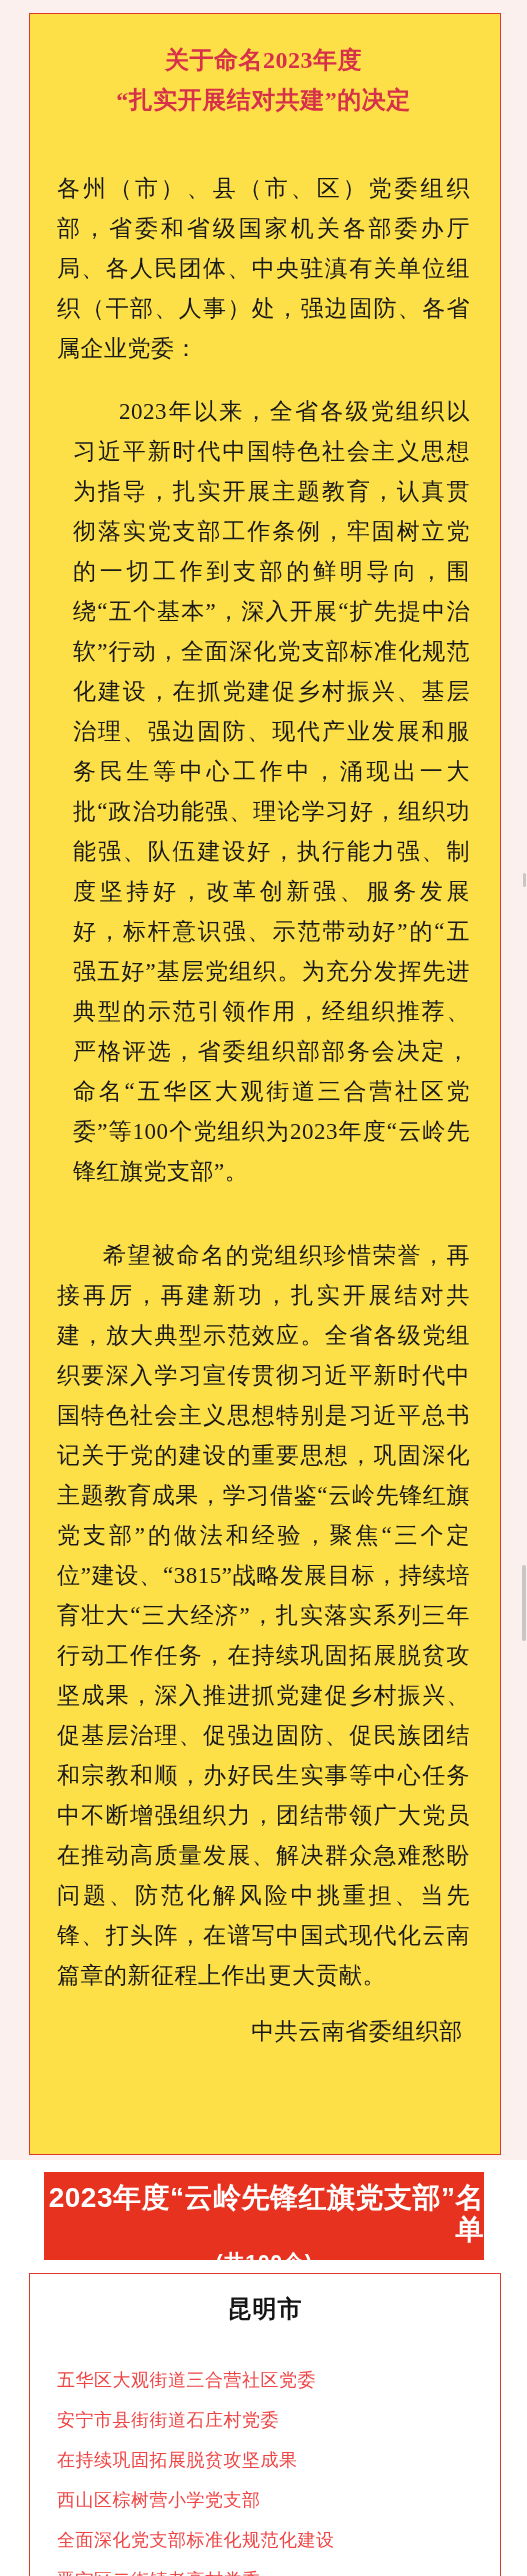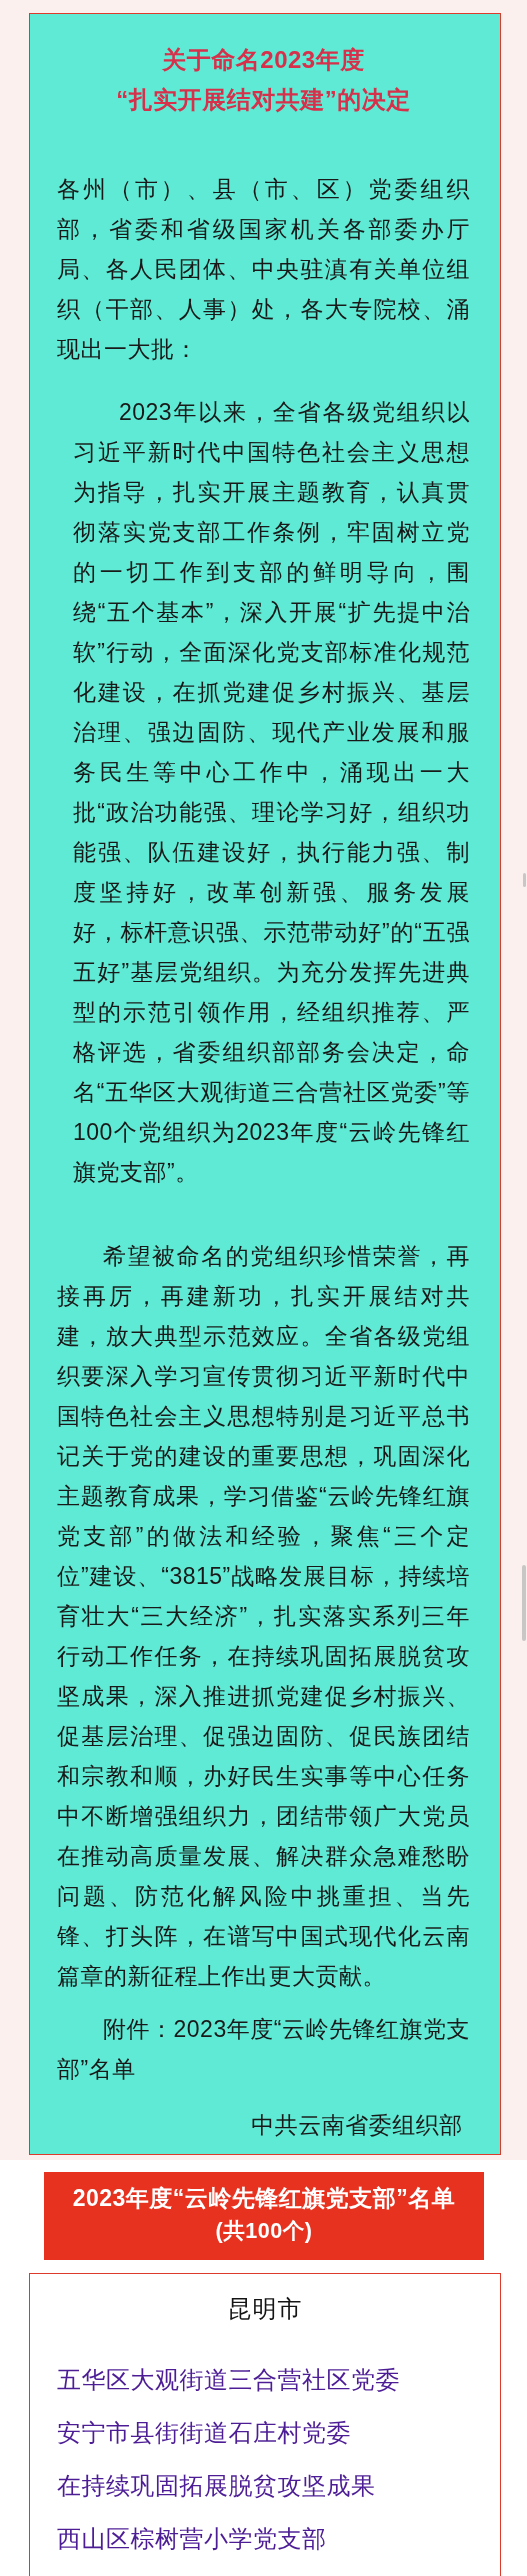--- a/index.html
+++ b/index.html
@@ -18,21 +18,22 @@
     height:588px;
     background:#ffffff;
   }
   .doc-box{
     position:absolute;
     left:29px; top:13px;
     width:472px;
     height:2142px;
     border:1.5px solid #dd3a2b;
     box-sizing:border-box;
-    background:#5eead4;
+    background:#fde047;
+    font-family:Liberation Serif, serif;
   }
   .doc-inner{
     padding:26px 30px 0 27px;
     color:#191919;
   }
   .doc-title{
     text-align:center;
     color:#d7304a;
     font-weight:bold;
     font-size:24px;
@@ -70,23 +71,24 @@
     left:44px; top:2172px;
     width:440px;
     height:88px;
     background:#e73220;
     color:#ffffff;
     font-weight:bold;
     text-align:center;
   }
   .banner-line1{
     padding-top:10.3px;
-    font-size:23px;
+    font-size:28px;
     line-height:32px;
     letter-spacing:0.5px;
+    text-align:right;
   }
   .banner-line2{
     font-size:21.6px;
     line-height:34px;
     letter-spacing:0.5px;
   }
   .name-card{
     position:absolute;
     left:29px; top:2273px;
     width:472px;
@@ -94,37 +96,36 @@
     border:1.5px solid #dd3a2b;
     border-bottom:none;
     box-sizing:border-box;
     background:#ffffff;
     overflow:hidden;
   }
   .region-header{
     margin-top:18.5px;
     text-align:center;
     font-size:24px;
-    font-weight:normal;
+    font-weight:bold;
     color:#141414;
     line-height:31px;
     letter-spacing:1px;
   }
   .branch-list{
     margin-top:36px;
     padding-left:27px;
     padding-right:15.5px;
   }
   .branch-item{
-    font-size:24px;
+    font-size:18px;
     line-height:40px;
-    color:#4c1d95;
+    color:#ef4444;
     letter-spacing:0.5px;
     white-space:nowrap;
-    margin-top:13px;
   }
   .scroll-thumb{
     position:absolute;
     background:#c9c7c6;
     border-radius:2.1px;
   }
   .thumb-long{ left:522px; top:1565px; width:3.6px; height:76px; }
   .thumb-short{ left:523px; top:873px; width:3.1px; height:14.4px; }
 </style>
 </head>
@@ -133,24 +134,23 @@
 <div class="page">
 
   <div class="white-section"></div>
 
   <div class="doc-box">
     <div class="doc-inner">
       <div class="doc-title">
         <div>关于命名2023年度</div>
         <div>“扎实开展结对共建”的决定</div>
       </div>
-      <div class="doc-body greeting">各州（市）、县（市、区）党委组织部，省委和省级国家机关各部委办厅局、各人民团体、中央驻滇有关单位组织（干部、人事）处，各大专院校、涌现出一大批：</div>
+      <div class="doc-body greeting">各州（市）、县（市、区）党委组织部，省委和省级国家机关各部委办厅局、各人民团体、中央驻滇有关单位组织（干部、人事）处，强边固防、各省属企业党委：</div>
       <div class="doc-body para">2023年以来，全省各级党组织以习近平新时代中国特色社会主义思想为指导，扎实开展主题教育，认真贯彻落实党支部工作条例，牢固树立党的一切工作到支部的鲜明导向，围绕“五个基本”，深入开展“扩先提中治软”行动，全面深化党支部标准化规范化建设，在抓党建促乡村振兴、基层治理、强边固防、现代产业发展和服务民生等中心工作中，涌现出一大批“政治功能强、理论学习好，组织功能强、队伍建设好，执行能力强、制度坚持好，改革创新强、服务发展好，标杆意识强、示范带动好”的“五强五好”基层党组织。为充分发挥先进典型的示范引领作用，经组织推荐、严格评选，省委组织部部务会决定，命名“五华区大观街道三合营社区党委”等100个党组织为2023年度“云岭先锋红旗党支部”。</div>
       <div class="doc-body para2">希望被命名的党组织珍惜荣誉，再接再厉，再建新功，扎实开展结对共建，放大典型示范效应。全省各级党组织要深入学习宣传贯彻习近平新时代中国特色社会主义思想特别是习近平总书记关于党的建设的重要思想，巩固深化主题教育成果，学习借鉴“云岭先锋红旗党支部”的做法和经验，聚焦“三个定位”建设、“3815”战略发展目标，持续培育壮大“三大经济”，扎实落实系列三年行动工作任务，在持续巩固拓展脱贫攻坚成果，深入推进抓党建促乡村振兴、促基层治理、促强边固防、促民族团结和宗教和顺，办好民生实事等中心任务中不断增强组织力，团结带领广大党员在推动高质量发展、解决群众急难愁盼问题、防范化解风险中挑重担、当先锋、打头阵，在谱写中国式现代化云南篇章的新征程上作出更大贡献。</div>
-      <div class="doc-body attachment">附件：2023年度“云岭先锋红旗党支部”名单</div>
       <div class="sig-org">中共云南省委组织部</div>
     </div>
   </div>
 
   <div class="banner">
     <div class="banner-line1">2023年度“云岭先锋红旗党支部”名单</div>
     <div class="banner-line2">(共100个)</div>
   </div>
 
   <div class="name-card">

